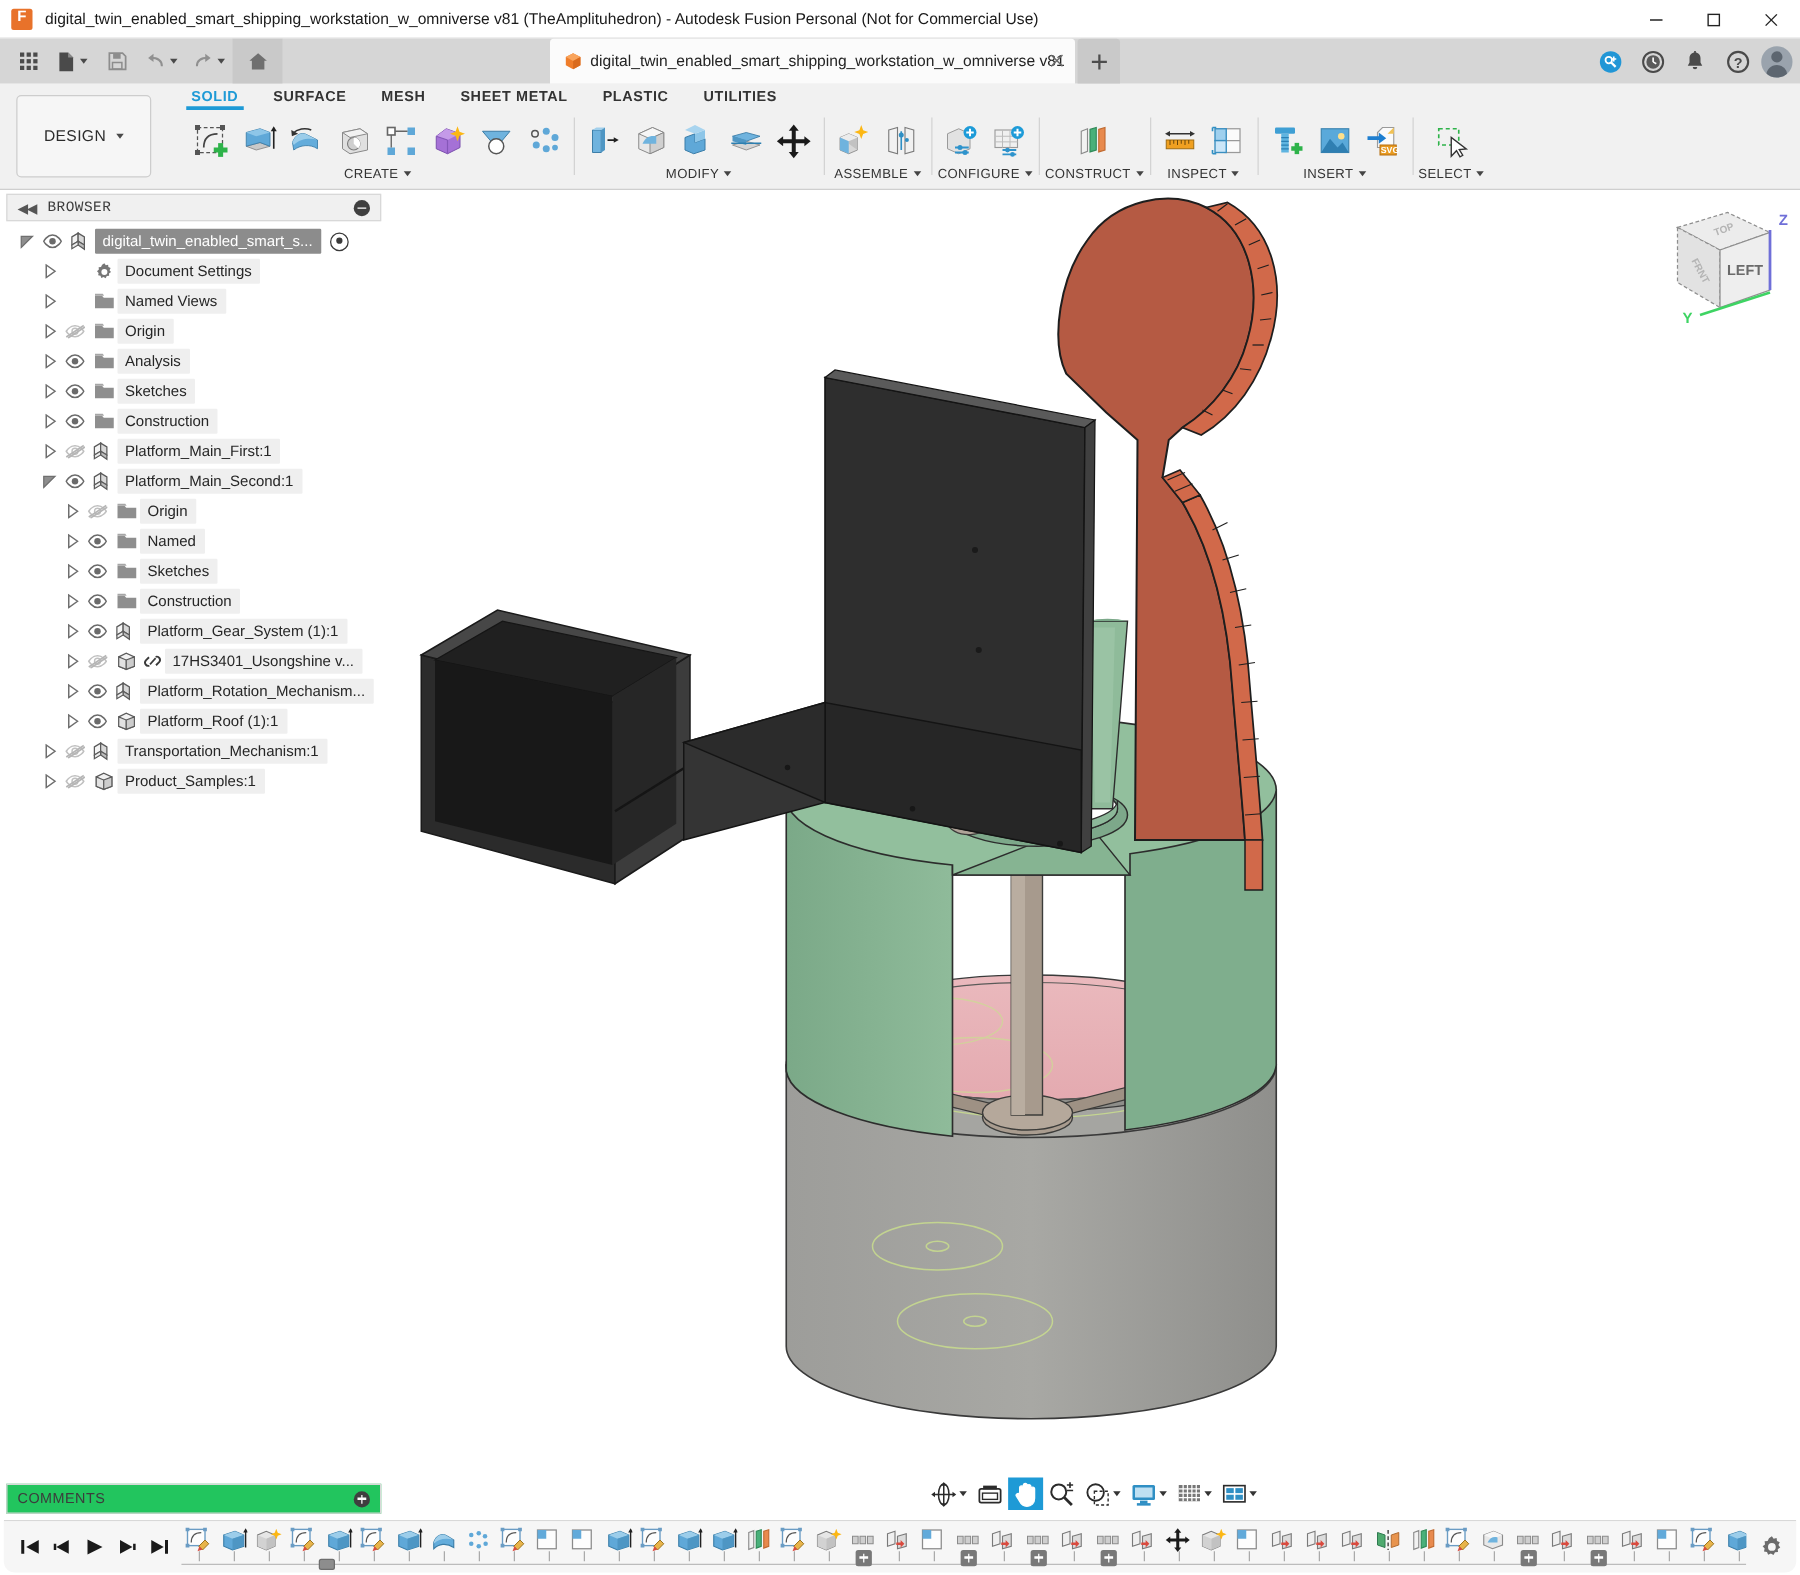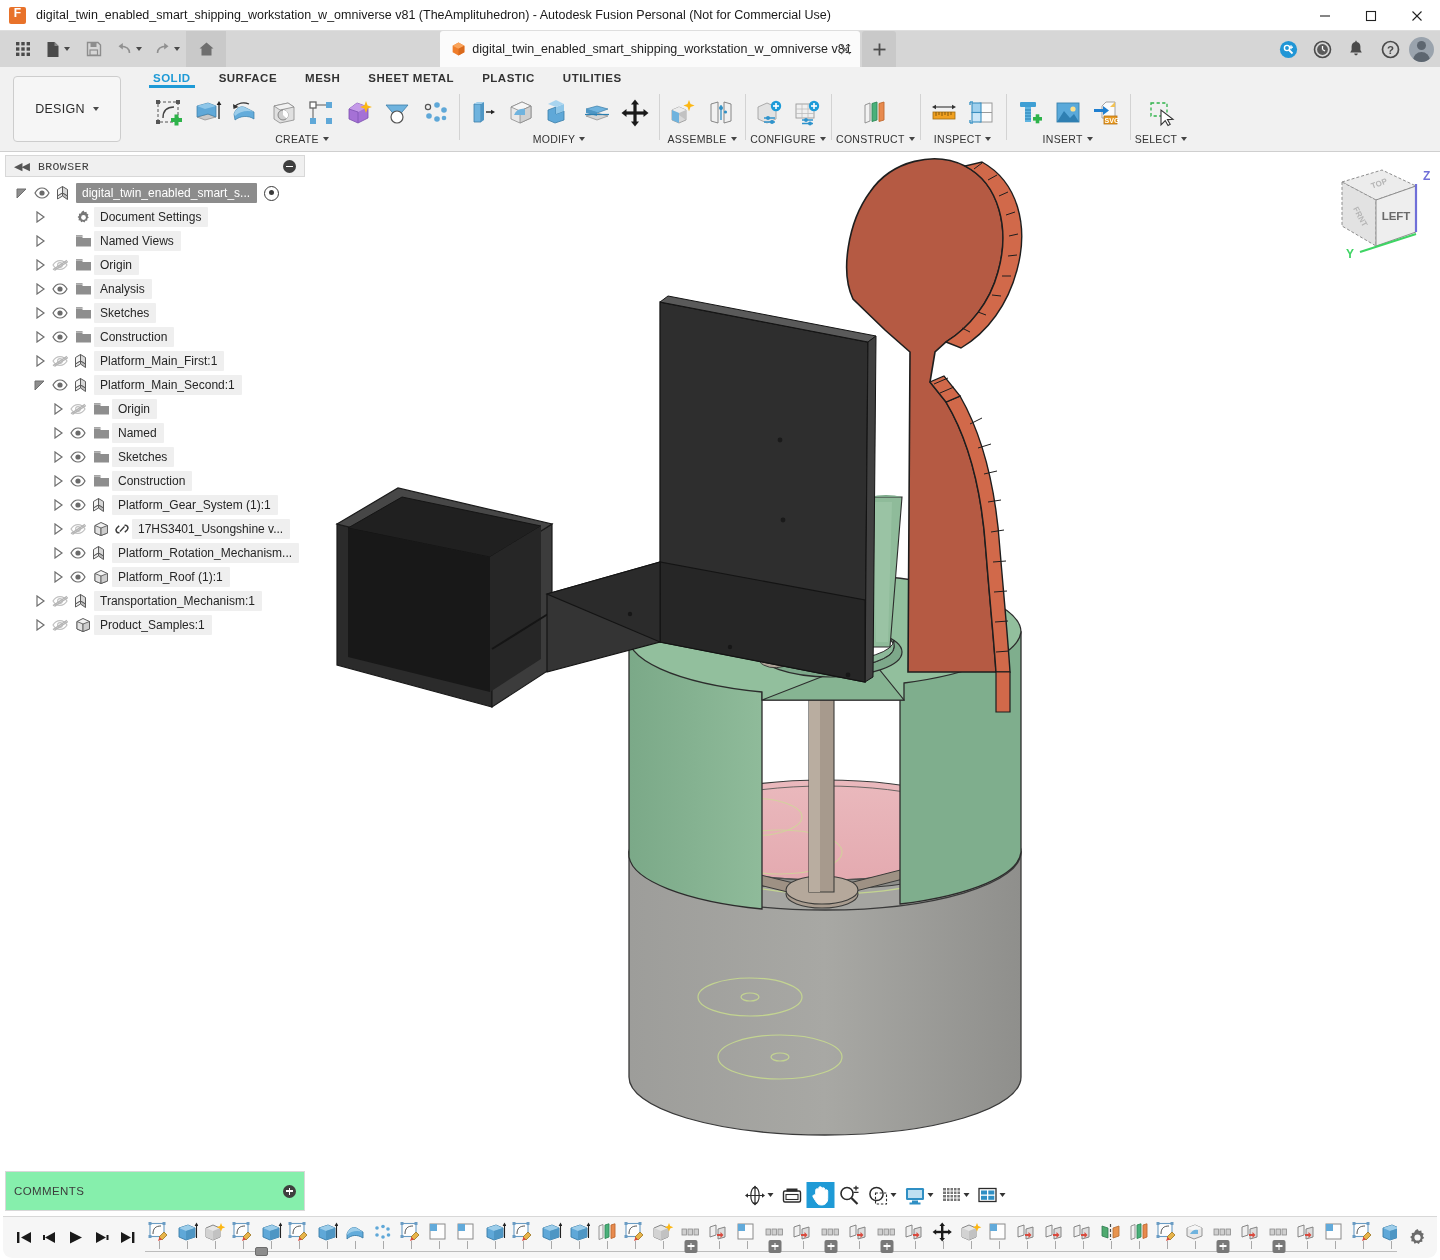--- a/index.html
+++ b/index.html
@@ -261,21 +261,21 @@
     border: 1.6px solid #3a3a3a; margin-left: 7px;
     position: relative; background: #fff;
   }
   .rootdot::after {
     content: ""; position: absolute; left: 3.4px; top: 3.4px;
     width: 5px; height: 5px; border-radius: 50%; background: #3a3a3a;
   }
 
   .comments {
     position: absolute; left: 5px; right: 5px; bottom: 5px;
-    height: 40px; background: #86efac; border: 1px solid #d8d8d8;
+    height: 24px; background: #22c55e; border: 1px solid #d8d8d8;
     display: flex; align-items: center; padding: 0 8px;
   }
   .comments .ctitle { font-size: 11.5px; color: #3c3c3c; letter-spacing: .4px; }
   .comments .plus {
     margin-left: auto; width: 13px; height: 13px; border-radius: 50%;
     background: #3f3f3f; position: relative;
   }
   .comments .plus::before {
     content: ""; position: absolute; left: 3px; right: 3px; top: 5.7px;
     height: 1.6px; background: #fff;

